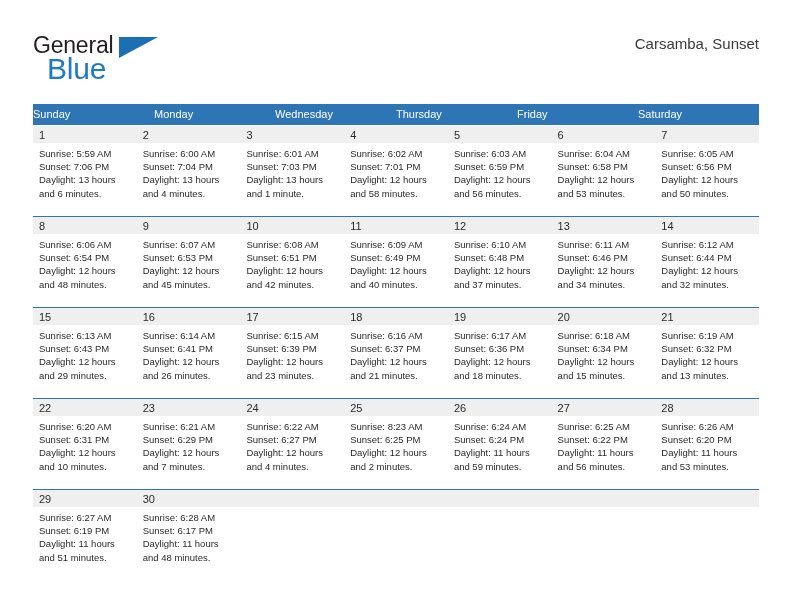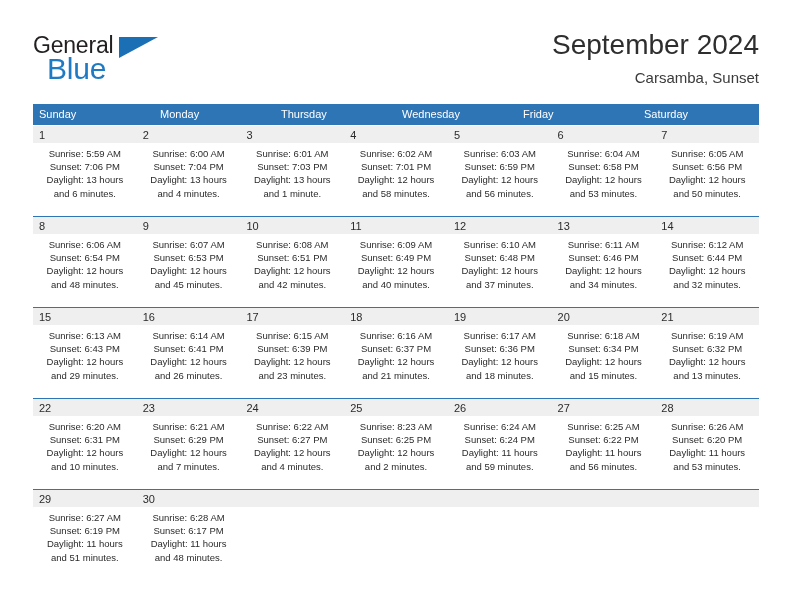--- a/index.html
+++ b/index.html
@@ -100,21 +100,20 @@
     display: flex;
     width: 100%;
     background: #2e75b6;
     height: 21px;
   }
   .weekday {
     flex: 1 1 0;
     color: #ffffff;
     font-size: 11px;
     line-height: 21px;
-    padding-left: 6px;
     box-sizing: border-box;
     white-space: nowrap;
     font-family: "Liberation Sans", sans-serif;
   }
 
   .week {
     position: relative;
     width: 100%;
     height: 90px;
     border-top: 1px solid #ffffff;
@@ -145,21 +144,20 @@
     position: absolute;
     left: 6px;
     top: 1px;
     font-size: 11px;
     color: #2b2b2b;
     line-height: 16px;
     font-family: "Liberation Sans", sans-serif;
   }
   .day-body {
     padding: 4px 6px 0 6px;
-    text-align: center;
   }
   .day-line {
     font-size: 9.5px;
     color: #2b2b2b;
     line-height: 13.2px;
     white-space: nowrap;
     font-family: "Liberation Sans", sans-serif;
   }
   .daylight-wrap {
     font-size: 9.5px;
@@ -175,32 +173,31 @@
 
   <div class="header">
 
     <div class="brand">
       <span class="brand-general">General</span>
       <span class="brand-flag"></span>
       <span class="brand-blue">Blue</span>
     </div>
 
     <div class="title-block">
-      <div class="cal-title">September 2024</div>
       <div class="cal-subtitle">Carsamba, Sunset</div>
     </div>
 
   </div>
 
   <div class="calendar">
     <div class="weekdays" id="weekday-row">
         <div class="weekday">Sunday</div>
         <div class="weekday">Monday</div>
+        <div class="weekday">Wednesday</div>
         <div class="weekday">Thursday</div>
-        <div class="weekday">Wednesday</div>
         <div class="weekday">Friday</div>
         <div class="weekday">Saturday</div>
       </div>
     <div id="weeks-container">
         <div class="week">
           <div class="week-inner">
             <div class="day">
               <div class="day-band"></div>
               <div class="day-num">1</div>
               <div class="day-body">

